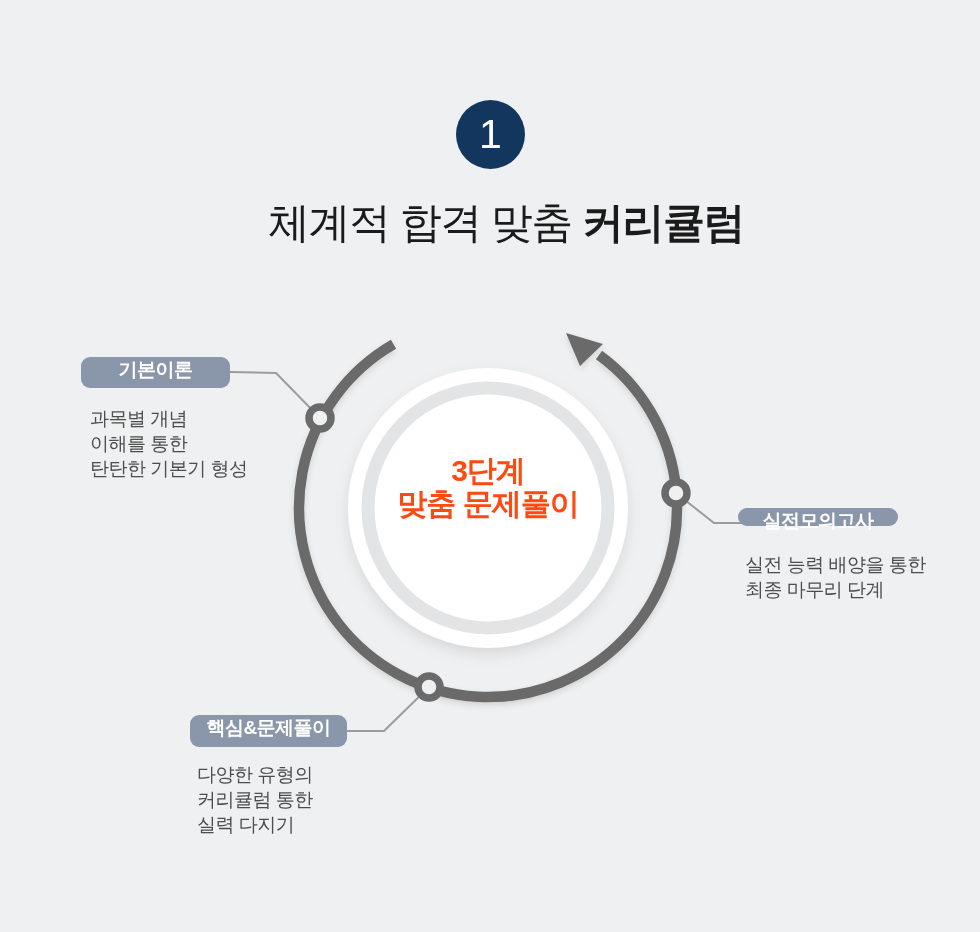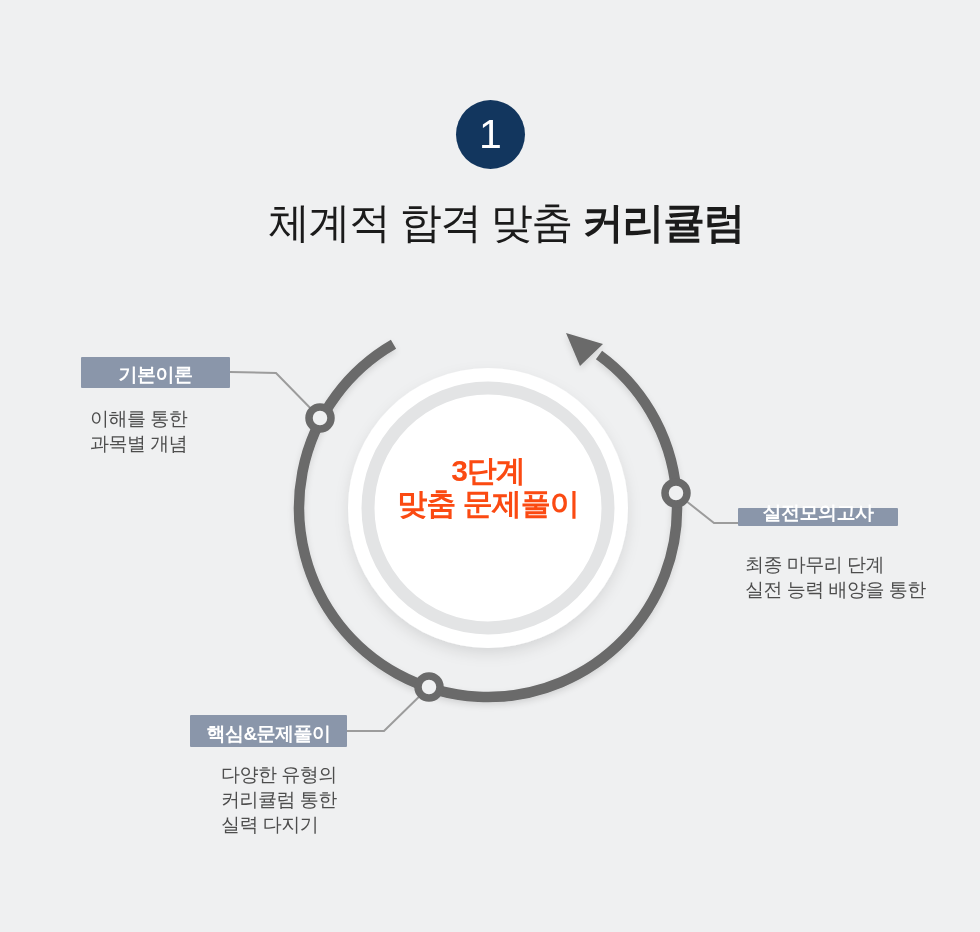--- a/index.html
+++ b/index.html
@@ -31,36 +31,36 @@
 
   
   .center-label{
     position:absolute;left:348px;top:454px;width:280px;
     text-align:center;color:#fb4a12;font-weight:700;
     font-size:30px;line-height:33px;letter-spacing:-1px;
   }
 
   
   .pill{
-    position:absolute;display:flex;align-items:flex-end;justify-content:center;
+    position:absolute;display:flex;align-items:flex-start;justify-content:center;
     background:#8a96aa;color:#ffffff;font-weight:700;font-size:19px;
-    border-radius:1px;letter-spacing:-0.5px;
+    border-radius:9px;letter-spacing:-0.5px;
   }
   .pill-basic{left:81px;top:357px;width:149px;height:31px;}
   .pill-mock{left:738px;top:508px;width:160px;height:18px;}
   .pill-core{left:190px;top:715px;width:157px;height:32px;}
 
   
   .desc{
     position:absolute;color:#4d4d4d;font-size:19px;line-height:25px;
     letter-spacing:-0.5px;
   }
   .desc-basic{left:90px;top:406px;}
   .desc-mock{left:745px;top:552px;}
-  .desc-core{left:197px;top:762px;margin-left:24px;}
+  .desc-core{left:197px;top:762px;}
 </style>
 </head>
 <body>
 
 <div class="canvas">
 
   <div class="badge">
     <span>1</span>
   </div>
 
@@ -95,30 +95,31 @@
 
   <div class="center-label">
     <div>3단계</div>
     <div>맞춤 문제풀이</div>
   </div>
 
   <div class="pill pill-basic">
     <span>기본이론</span>
   </div>
   <div class="desc desc-basic">
+    <div>과목별 개념</div>
     <div>이해를 통한</div>
-    <div>과목별 개념</div>
+    <div>탄탄한 기본기 형성</div>
   </div>
 
   <div class="pill pill-mock">
     <span>실전모의고사</span>
   </div>
   <div class="desc desc-mock">
+    <div>실전 능력 배양을 통한</div>
     <div>최종 마무리 단계</div>
-    <div>실전 능력 배양을 통한</div>
   </div>
 
   <div class="pill pill-core">
     <span>핵심&amp;문제풀이</span>
   </div>
   <div class="desc desc-core">
     <div>다양한 유형의</div>
     <div>커리큘럼 통한</div>
     <div>실력 다지기</div>
   </div>

